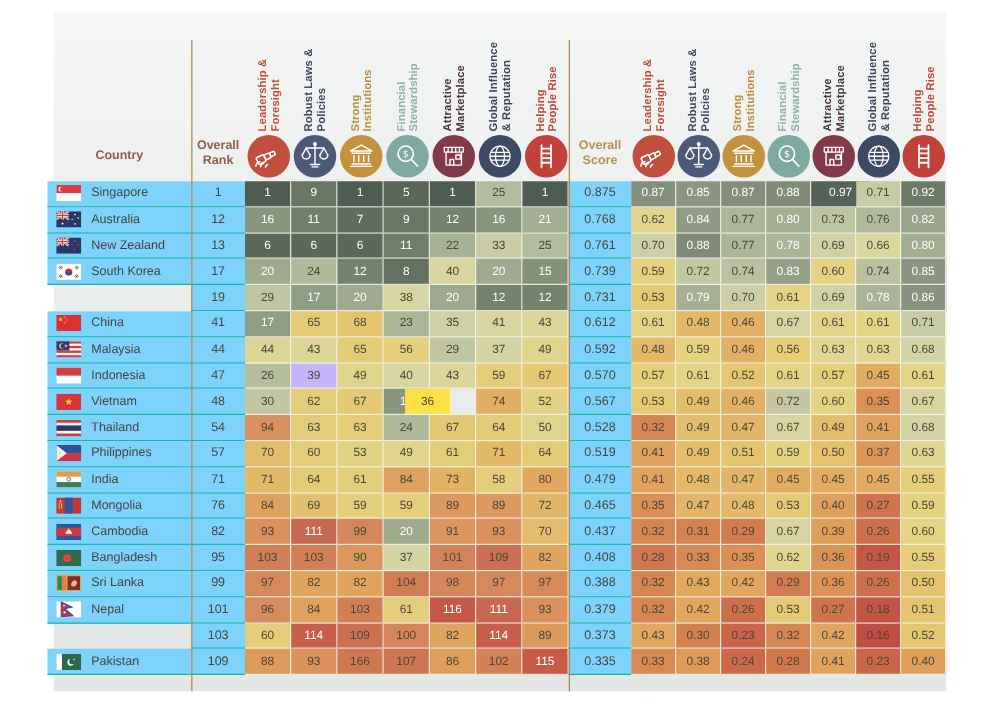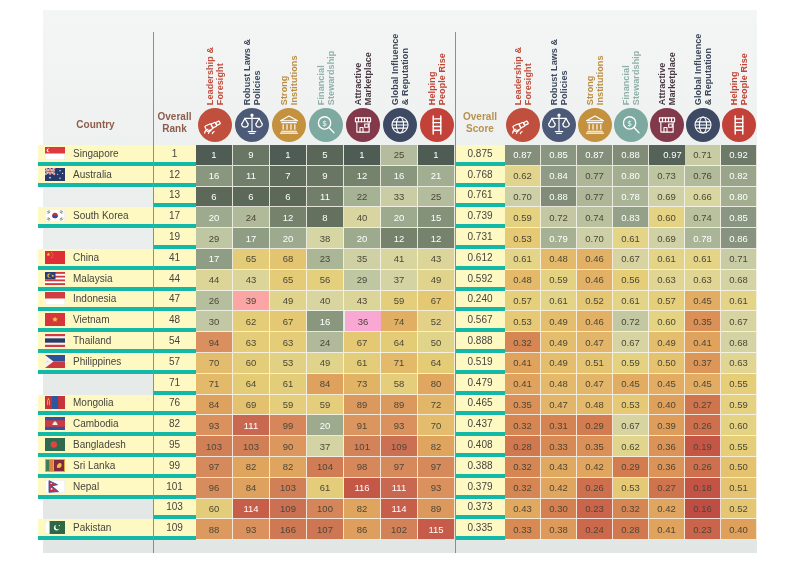--- a/index.html
+++ b/index.html
@@ -10,21 +10,21 @@
   .header{position:absolute;left:0;top:10px;width:800px;height:135px;z-index:5;}
   .hdr-label{position:absolute;font-weight:bold;font-size:10px;text-align:center;line-height:1.2;}
   .colhead{position:absolute;bottom:0;height:135px;}
   .icon-circle{position:absolute;bottom:3px;left:50%;margin-left:-17px;width:34px;height:34px;border-radius:50%;}
   .icon-circle svg{position:absolute;left:0;top:0;}
   .rot{position:absolute;bottom:40px;left:50%;margin-left:10px;transform-origin:0 100%;
        transform:rotate(-90deg);width:84px;font-size:9px;font-weight:bold;line-height:1.12;
        white-space:pre-line;letter-spacing:0.1px;text-align:left;}
   .rows{position:absolute;left:0;top:145px;width:800px;z-index:4;}
   .row{position:relative;height:20.8px;}
-  .slot{position:absolute;top:0;height:100%;background:#fef9c3;border-bottom:4px solid #14b8a6;box-sizing:border-box;}
+  .slot{position:absolute;top:0;height:100%;background:#7dd3fc;border-bottom:1px solid #14b8a6;box-sizing:border-box;}
   .c-country{left:38px;width:115px;display:flex;align-items:center;}
   .flagbox{margin-left:7px;width:20px;height:13px;flex:0 0 auto;line-height:0;}
   .cname{margin-left:8px;font-size:10px;color:#45443e;white-space:nowrap;}
   .c-rank{left:153px;width:43px;}
   .c-score{left:455px;width:50px;}
   .numcell{display:flex;align-items:center;justify-content:center;font-size:10px;color:#45443e;}
   .cell{position:absolute;top:0;height:100%;box-sizing:border-box;display:flex;align-items:center;justify-content:center;
         font-size:9.5px;border-right:1px solid rgba(248,246,236,0.85);border-bottom:1px solid rgba(248,246,236,0.85);}
 </style>
 </head>
@@ -302,20 +302,34 @@
         <div class="slot c-score numcell">0.768</div>
         <div class="cell" style="left: 505px; width: 36px; background: rgb(225, 213, 142); color: rgb(76, 71, 56);">0.62</div>
         <div class="cell" style="left: 541px; width: 36px; background: rgb(144, 155, 133); color: rgb(255, 255, 255);">0.84</div>
         <div class="cell" style="left: 577px; width: 36px; background: rgb(173, 183, 152); color: rgb(76, 71, 56);">0.77</div>
         <div class="cell" style="left: 613px; width: 36px; background: rgb(163, 174, 145); color: rgb(255, 255, 255);">0.80</div>
         <div class="cell" style="left: 649px; width: 36px; background: rgb(190, 197, 161); color: rgb(76, 71, 56);">0.73</div>
         <div class="cell" style="left: 685px; width: 36px; background: rgb(177, 186, 155); color: rgb(76, 71, 56);">0.76</div>
         <div class="cell" style="left: 721px; width: 36px; background: rgb(153, 164, 139); color: rgb(255, 255, 255);">0.82</div>
       </div>
       <div class="row">
+        <div class="slot c-country">
+          <span class="flagbox"><svg width="20" height="13" viewBox="0 0 20 13">
+              <rect width="20" height="13" fill="#27386b"></rect>
+              <path d="M0 0L10 6.5M10 0L0 6.5" stroke="#f4f1ea" stroke-width="1.7"></path>
+              <path d="M0 0L10 6.5M10 0L0 6.5" stroke="#cf3b3b" stroke-width="0.6"></path>
+              <path d="M5 0V6.5M0 3.25H10" stroke="#f4f1ea" stroke-width="2.1"></path>
+              <path d="M5 0V6.5M0 3.25H10" stroke="#cf3b3b" stroke-width="1"></path>
+              <polygon points="15.00,2.00 15.26,2.64 15.95,2.69 15.43,3.14 15.59,3.81 15.00,3.45 14.41,3.81 14.57,3.14 14.05,2.69 14.74,2.64" fill="#cf3b3b"></polygon>
+              <polygon points="17.60,5.10 17.84,5.67 18.46,5.72 17.99,6.13 18.13,6.73 17.60,6.41 17.07,6.73 17.21,6.13 16.74,5.72 17.36,5.67" fill="#cf3b3b"></polygon>
+              <polygon points="14.60,8.80 14.86,9.44 15.55,9.49 15.03,9.94 15.19,10.61 14.60,10.25 14.01,10.61 14.17,9.94 13.65,9.49 14.34,9.44" fill="#cf3b3b"></polygon>
+              <polygon points="12.60,4.80 12.81,5.31 13.36,5.35 12.94,5.71 13.07,6.25 12.60,5.96 12.13,6.25 12.26,5.71 11.84,5.35 12.39,5.31" fill="#cf3b3b"></polygon>
+            </svg></span>
+          <span class="cname">New Zealand</span>
+        </div>
         <div class="slot c-rank numcell">13</div>
         <div class="cell" style="left: 196px; width: 37px; background: rgb(92, 105, 89); color: rgb(255, 255, 255);">6</div>
         <div class="cell" style="left: 233px; width: 37px; background: rgb(92, 105, 89); color: rgb(255, 255, 255);">6</div>
         <div class="cell" style="left: 270px; width: 37px; background: rgb(92, 105, 89); color: rgb(255, 255, 255);">6</div>
         <div class="cell" style="left: 307px; width: 37px; background: rgb(113, 126, 105); color: rgb(255, 255, 255);">11</div>
         <div class="cell" style="left: 344px; width: 37px; background: rgb(166, 178, 148); color: rgb(76, 71, 56);">22</div>
         <div class="cell" style="left: 381px; width: 37px; background: rgb(202, 205, 164); color: rgb(76, 71, 56);">33</div>
         <div class="cell" style="left: 418px; width: 37px; background: rgb(179, 188, 156); color: rgb(76, 71, 56);">25</div>
         <div class="slot c-score numcell">0.761</div>
         <div class="cell" style="left: 505px; width: 36px; background: rgb(205, 208, 166); color: rgb(76, 71, 56);">0.70</div>
@@ -448,27 +462,27 @@
       <div class="row">
         <div class="slot c-country">
           <span class="flagbox"><svg width="20" height="13" viewBox="0 0 20 13">
               <rect width="20" height="13" fill="#fff" stroke="#cfcfc9" stroke-width="0.5"></rect>
               <rect width="20" height="6.5" fill="#d23c41"></rect>
             </svg></span>
           <span class="cname">Indonesia</span>
         </div>
         <div class="slot c-rank numcell">47</div>
         <div class="cell" style="left: 196px; width: 37px; background: rgb(182, 191, 157); color: rgb(76, 71, 56);">26</div>
-        <div class="cell" style="left: 233px; width: 37px; background: #fca5a5; color: rgb(76, 71, 56);">39</div>
+        <div class="cell" style="left: 233px; width: 37px; background: #c4b5fd; color: rgb(76, 71, 56);">39</div>
         <div class="cell" style="left: 270px; width: 37px; background: rgb(224, 211, 140); color: rgb(76, 71, 56);">49</div>
         <div class="cell" style="left: 307px; width: 37px; background: rgb(216, 213, 160); color: rgb(76, 71, 56);">40</div>
         <div class="cell" style="left: 344px; width: 37px; background: rgb(219, 213, 153); color: rgb(76, 71, 56);">43</div>
         <div class="cell" style="left: 381px; width: 37px; background: rgb(228, 206, 123); color: rgb(76, 71, 56);">59</div>
         <div class="cell" style="left: 418px; width: 37px; background: rgb(228, 200, 116); color: rgb(76, 71, 56);">67</div>
-        <div class="slot c-score numcell">0.240</div>
+        <div class="slot c-score numcell">0.570</div>
         <div class="cell" style="left: 505px; width: 36px; background: rgb(229, 207, 123); color: rgb(76, 71, 56);">0.57</div>
         <div class="cell" style="left: 541px; width: 36px; background: rgb(227, 212, 136); color: rgb(76, 71, 56);">0.61</div>
         <div class="cell" style="left: 577px; width: 36px; background: rgb(229, 198, 114); color: rgb(76, 71, 56);">0.52</div>
         <div class="cell" style="left: 613px; width: 36px; background: rgb(227, 212, 136); color: rgb(76, 71, 56);">0.61</div>
         <div class="cell" style="left: 649px; width: 36px; background: rgb(229, 207, 123); color: rgb(76, 71, 56);">0.57</div>
         <div class="cell" style="left: 685px; width: 36px; background: rgb(226, 173, 99); color: rgb(76, 71, 56);">0.45</div>
         <div class="cell" style="left: 721px; width: 36px; background: rgb(227, 212, 136); color: rgb(76, 71, 56);">0.61</div>
       </div>
       <div class="row">
         <div class="slot c-country">
@@ -476,21 +490,21 @@
               <rect width="20" height="13" fill="#d6353b"></rect>
               <polygon points="10.00,3.50 10.79,5.41 12.85,5.57 11.28,6.92 11.76,8.93 10.00,7.85 8.24,8.93 8.72,6.92 7.15,5.57 9.21,5.41" fill="#f3cf3f"></polygon>
             </svg></span>
           <span class="cname">Vietnam</span>
         </div>
         <div class="slot c-rank numcell">48</div>
         <div class="cell" style="left: 196px; width: 37px; background: rgb(194, 200, 164); color: rgb(76, 71, 56);">30</div>
         <div class="cell" style="left: 233px; width: 37px; background: rgb(228, 205, 121); color: rgb(76, 71, 56);">62</div>
         <div class="cell" style="left: 270px; width: 37px; background: rgb(228, 200, 116); color: rgb(76, 71, 56);">67</div>
         <div class="cell" style="left: 307px; width: 37px; background: rgb(137, 151, 126); color: rgb(255, 255, 255);">16</div>
-        <div class="cell" style="left: 345px; width: 37px; background: #f9a8d4; color: rgb(76, 71, 56);">36</div>
+        <div class="cell" style="left: 324px; width: 37px; background: #fde047; color: rgb(76, 71, 56);">36</div>
         <div class="cell" style="left: 381px; width: 37px; background: rgb(225, 175, 99); color: rgb(76, 71, 56);">74</div>
         <div class="cell" style="left: 418px; width: 37px; background: rgb(226, 209, 134); color: rgb(76, 71, 56);">52</div>
         <div class="slot c-score numcell">0.567</div>
         <div class="cell" style="left: 505px; width: 36px; background: rgb(230, 201, 116); color: rgb(76, 71, 56);">0.53</div>
         <div class="cell" style="left: 541px; width: 36px; background: rgb(228, 190, 109); color: rgb(76, 71, 56);">0.49</div>
         <div class="cell" style="left: 577px; width: 36px; background: rgb(227, 177, 101); color: rgb(76, 71, 56);">0.46</div>
         <div class="cell" style="left: 613px; width: 36px; background: rgb(195, 200, 162); color: rgb(76, 71, 56);">0.72</div>
         <div class="cell" style="left: 649px; width: 36px; background: rgb(228, 211, 130); color: rgb(76, 71, 56);">0.60</div>
         <div class="cell" style="left: 685px; width: 36px; background: rgb(218, 144, 86); color: rgb(76, 71, 56);">0.35</div>
         <div class="cell" style="left: 721px; width: 36px; background: rgb(215, 212, 162); color: rgb(76, 71, 56);">0.67</div>
@@ -505,21 +519,21 @@
           <span class="cname">Thailand</span>
         </div>
         <div class="slot c-rank numcell">54</div>
         <div class="cell" style="left: 196px; width: 37px; background: rgb(217, 143, 94); color: rgb(76, 71, 56);">94</div>
         <div class="cell" style="left: 233px; width: 37px; background: rgb(228, 204, 120); color: rgb(76, 71, 56);">63</div>
         <div class="cell" style="left: 270px; width: 37px; background: rgb(228, 204, 120); color: rgb(76, 71, 56);">63</div>
         <div class="cell" style="left: 307px; width: 37px; background: rgb(176, 186, 154); color: rgb(76, 71, 56);">24</div>
         <div class="cell" style="left: 344px; width: 37px; background: rgb(228, 200, 116); color: rgb(76, 71, 56);">67</div>
         <div class="cell" style="left: 381px; width: 37px; background: rgb(228, 204, 119); color: rgb(76, 71, 56);">64</div>
         <div class="cell" style="left: 418px; width: 37px; background: rgb(224, 211, 138); color: rgb(76, 71, 56);">50</div>
-        <div class="slot c-score numcell">0.888</div>
+        <div class="slot c-score numcell">0.528</div>
         <div class="cell" style="left: 505px; width: 36px; background: rgb(214, 134, 83); color: rgb(76, 71, 56);">0.32</div>
         <div class="cell" style="left: 541px; width: 36px; background: rgb(228, 190, 109); color: rgb(76, 71, 56);">0.49</div>
         <div class="cell" style="left: 577px; width: 36px; background: rgb(227, 181, 104); color: rgb(76, 71, 56);">0.47</div>
         <div class="cell" style="left: 613px; width: 36px; background: rgb(215, 212, 162); color: rgb(76, 71, 56);">0.67</div>
         <div class="cell" style="left: 649px; width: 36px; background: rgb(228, 190, 109); color: rgb(76, 71, 56);">0.49</div>
         <div class="cell" style="left: 685px; width: 36px; background: rgb(224, 163, 93); color: rgb(76, 71, 56);">0.41</div>
         <div class="cell" style="left: 721px; width: 36px; background: rgb(211, 211, 163); color: rgb(76, 71, 56);">0.68</div>
       </div>
       <div class="row">
         <div class="slot c-country">
@@ -542,20 +556,29 @@
         <div class="slot c-score numcell">0.519</div>
         <div class="cell" style="left: 505px; width: 36px; background: rgb(224, 163, 93); color: rgb(76, 71, 56);">0.41</div>
         <div class="cell" style="left: 541px; width: 36px; background: rgb(228, 190, 109); color: rgb(76, 71, 56);">0.49</div>
         <div class="cell" style="left: 577px; width: 36px; background: rgb(229, 196, 113); color: rgb(76, 71, 56);">0.51</div>
         <div class="cell" style="left: 613px; width: 36px; background: rgb(228, 210, 128); color: rgb(76, 71, 56);">0.59</div>
         <div class="cell" style="left: 649px; width: 36px; background: rgb(229, 194, 111); color: rgb(76, 71, 56);">0.50</div>
         <div class="cell" style="left: 685px; width: 36px; background: rgb(220, 150, 88); color: rgb(76, 71, 56);">0.37</div>
         <div class="cell" style="left: 721px; width: 36px; background: rgb(224, 213, 147); color: rgb(76, 71, 56);">0.63</div>
       </div>
       <div class="row">
+        <div class="slot c-country">
+          <span class="flagbox"><svg width="20" height="13" viewBox="0 0 20 13">
+              <rect width="20" height="13" fill="#fff" stroke="#cfcfc9" stroke-width="0.5"></rect>
+              <rect width="20" height="4.33" fill="#e59a48"></rect>
+              <rect y="8.67" width="20" height="4.33" fill="#3c7d53"></rect>
+              <circle cx="10" cy="6.5" r="1.5" fill="none" stroke="#2d4f9a" stroke-width="0.6"></circle>
+            </svg></span>
+          <span class="cname">India</span>
+        </div>
         <div class="slot c-rank numcell">71</div>
         <div class="cell" style="left: 196px; width: 37px; background: rgb(226, 186, 106); color: rgb(76, 71, 56);">71</div>
         <div class="cell" style="left: 233px; width: 37px; background: rgb(228, 204, 119); color: rgb(76, 71, 56);">64</div>
         <div class="cell" style="left: 270px; width: 37px; background: rgb(228, 205, 122); color: rgb(76, 71, 56);">61</div>
         <div class="cell" style="left: 307px; width: 37px; background: rgb(223, 162, 94); color: rgb(76, 71, 56);">84</div>
         <div class="cell" style="left: 344px; width: 37px; background: rgb(225, 179, 101); color: rgb(76, 71, 56);">73</div>
         <div class="cell" style="left: 381px; width: 37px; background: rgb(228, 206, 124); color: rgb(76, 71, 56);">58</div>
         <div class="cell" style="left: 418px; width: 37px; background: rgb(224, 167, 96); color: rgb(76, 71, 56);">80</div>
         <div class="slot c-score numcell">0.479</div>
         <div class="cell" style="left: 505px; width: 36px; background: rgb(224, 163, 93); color: rgb(76, 71, 56);">0.41</div>

